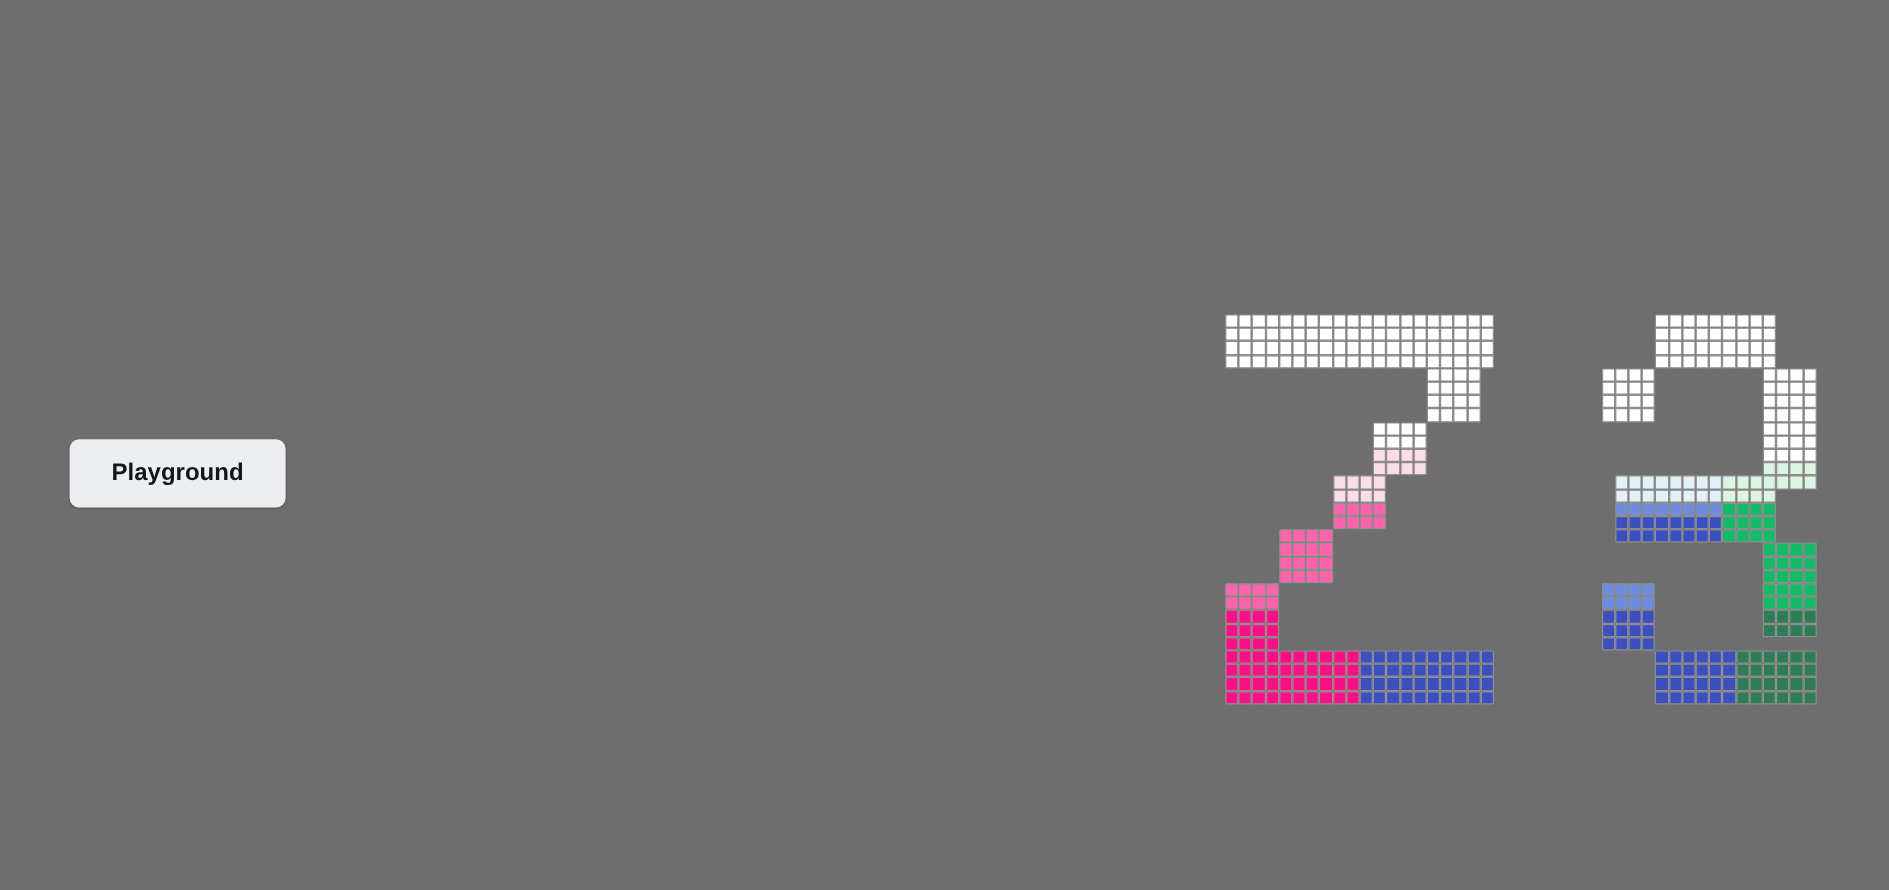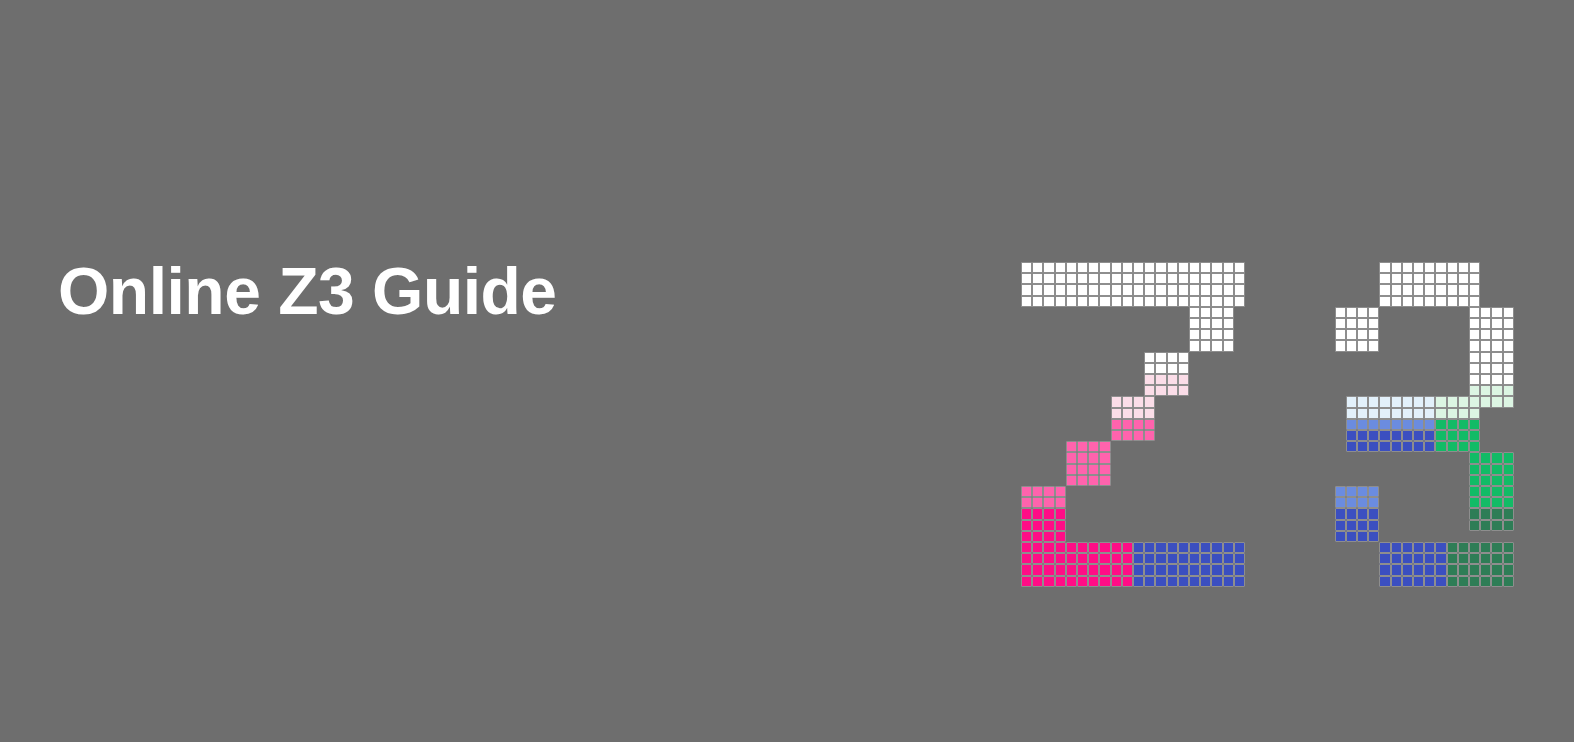--- a/index.html
+++ b/index.html
@@ -79,25 +79,23 @@
     box-sizing: border-box;
     border: 1.6px solid #8e8e8e;
     border-radius: 1px;
   }
 </style>
 </head>
 <body style="background: rgb(110, 110, 110);">
 
 <div class="hero">
 
-  <div class="hero-text">
-    <h1 class="hero-title">Online Z3 Guide</h1>
-  </div>
 
   <div class="btn-row">
+    <button class="btn">Playground</button>
   </div>
 
   <div class="logo" id="logo">
       <div class="cell" style="left: 0px; top: 0px; background: rgb(255, 255, 255);"></div>
       <div class="cell" style="left: 0px; top: 11.2px; background: rgb(255, 255, 255);"></div>
       <div class="cell" style="left: 0px; top: 22.4px; background: rgb(255, 255, 255);"></div>
       <div class="cell" style="left: 0px; top: 33.6px; background: rgb(255, 255, 255);"></div>
       <div class="cell" style="left: 11.2px; top: 0px; background: rgb(255, 255, 255);"></div>
       <div class="cell" style="left: 11.2px; top: 11.2px; background: rgb(255, 255, 255);"></div>
       <div class="cell" style="left: 11.2px; top: 22.4px; background: rgb(255, 255, 255);"></div>

